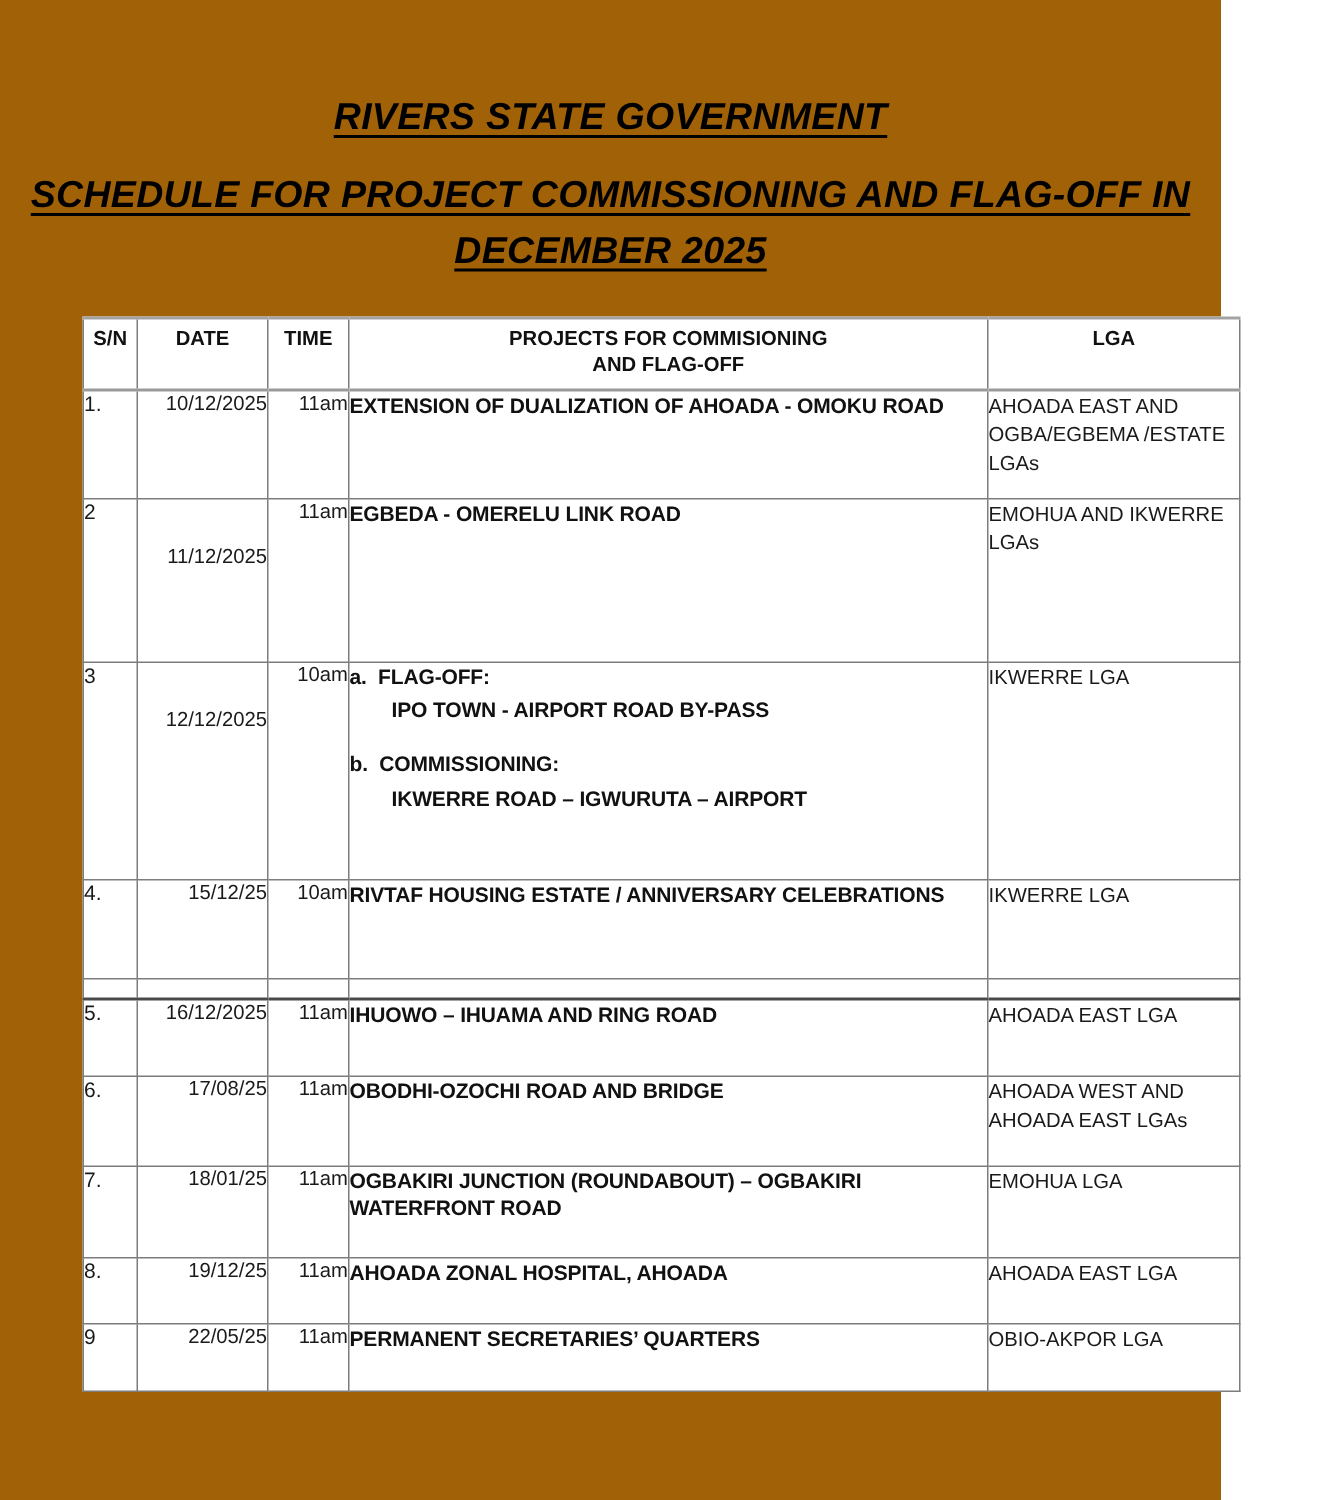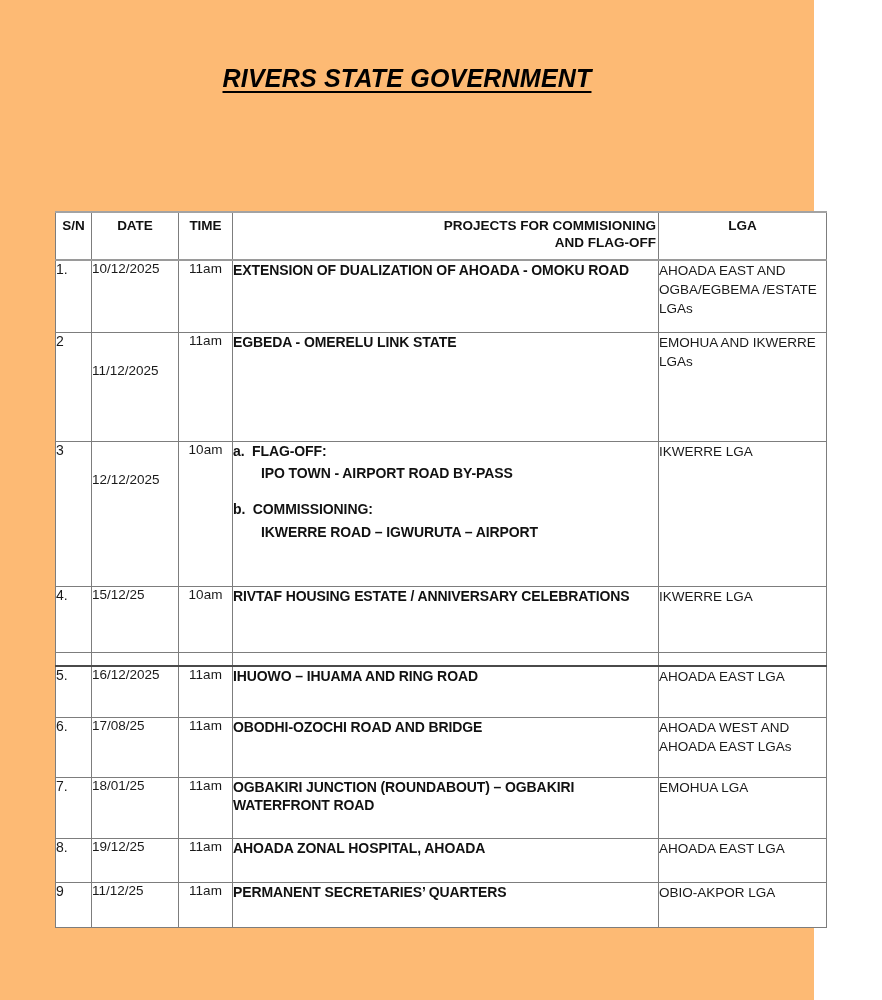--- a/index.html
+++ b/index.html
@@ -13,21 +13,21 @@
     overflow: hidden;
     font-family: "Liberation Sans", sans-serif;
     color: #111111;
     -webkit-font-smoothing: antialiased;
   }
 
   .page {
     position: relative;
     width: 814px;
     height: 1000px;
-    background: #fdba74;
+    background: #a16207;
   }
 
   
   .titles {
     padding-top: 60px;
     text-align: center;
   }
   .title-line {
     font-weight: bold;
     font-style: italic;
@@ -83,42 +83,42 @@
     border-top: 2px solid #a3a3a3;
     border-bottom: 2px solid #9a9a9a;
     text-align: center;
     font-weight: bold;
     font-size: 13.5px;
     color: #111111;
     padding: 5px 2px 7px 2px;
     vertical-align: top;
     line-height: 1.25;
   }
-  tr.head th.h-proj { font-size: 13.5px; text-align: right; }
+  tr.head th.h-proj { font-size: 13.5px; }
 
   
   td.sn {
     font-size: 14px;
     color: #1a1a1a;
     padding: 9px 0 0 9px;
     text-align: left;
     font-family: "Liberation Sans", sans-serif;
   }
   td.date {
     font-size: 13.5px;
     color: #1a1a1a;
-    text-align: left;
+    text-align: right;
     padding: 9px 2px 0 2px;
   }
   td.date.shift { padding-top: 30px; }
   td.time {
     font-size: 13.5px;
     color: #1a1a1a;
     padding: 9px 0 0 7px;
-    text-align: center;
+    text-align: right;
   }
   td.proj {
     font-size: 14px;
     font-weight: bold;
     color: #111111;
     padding: 9px 10px 10px 11px;
     line-height: 1.33;
     letter-spacing: -0.1px;
   }
   td.lga {
@@ -169,20 +169,21 @@
 
   tr.r5 td { border-top: none; }
 </style>
 </head>
 <body>
 
 <div class="page">
 
   <div class="titles">
     <div class="title-line title-1"><span class="u">RIVERS STATE GOVERNMENT</span></div>
+    <div class="title-line title-2"><span class="u">SCHEDULE FOR PROJECT COMMISSIONING AND FLAG-OFF IN DECEMBER 2025</span></div>
   </div>
 
   <div class="table-wrap">
     <table class="schedule">
       <colgroup>
         <col class="c-sn">
           <col class="c-date">
           <col class="c-time">
           <col class="c-proj">
           <col class="c-lga">
@@ -206,21 +207,21 @@
           <td class="date">10/12/2025</td>
           <td class="time">11am</td>
           <td class="proj">EXTENSION OF DUALIZATION OF AHOADA - OMOKU ROAD</td>
           <td class="lga">AHOADA EAST AND OGBA/EGBEMA /ESTATE LGAs</td>
         </tr>
 
         <tr class="r2">
           <td class="sn">2</td>
           <td class="date shift">11/12/2025</td>
           <td class="time">11am</td>
-          <td class="proj">EGBEDA - OMERELU LINK STATE</td>
+          <td class="proj">EGBEDA - OMERELU LINK ROAD</td>
           <td class="lga">EMOHUA AND IKWERRE LGAs</td>
         </tr>
 
         <tr class="r3">
           <td class="sn">3</td>
           <td class="date shift">12/12/2025</td>
           <td class="time">10am</td>
           <td class="proj">
             <ul class="sublist">
               <li>
@@ -279,21 +280,21 @@
         <tr class="r8">
           <td class="sn">8.</td>
           <td class="date">19/12/25</td>
           <td class="time">11am</td>
           <td class="proj">AHOADA ZONAL HOSPITAL, AHOADA</td>
           <td class="lga">AHOADA EAST LGA</td>
         </tr>
 
         <tr class="r9">
           <td class="sn">9</td>
-          <td class="date">11/12/25</td>
+          <td class="date">22/05/25</td>
           <td class="time">11am</td>
           <td class="proj">PERMANENT SECRETARIES’ QUARTERS</td>
           <td class="lga">OBIO-AKPOR LGA</td>
         </tr>
 
 
       </tbody>
     </table>
   </div>
 

